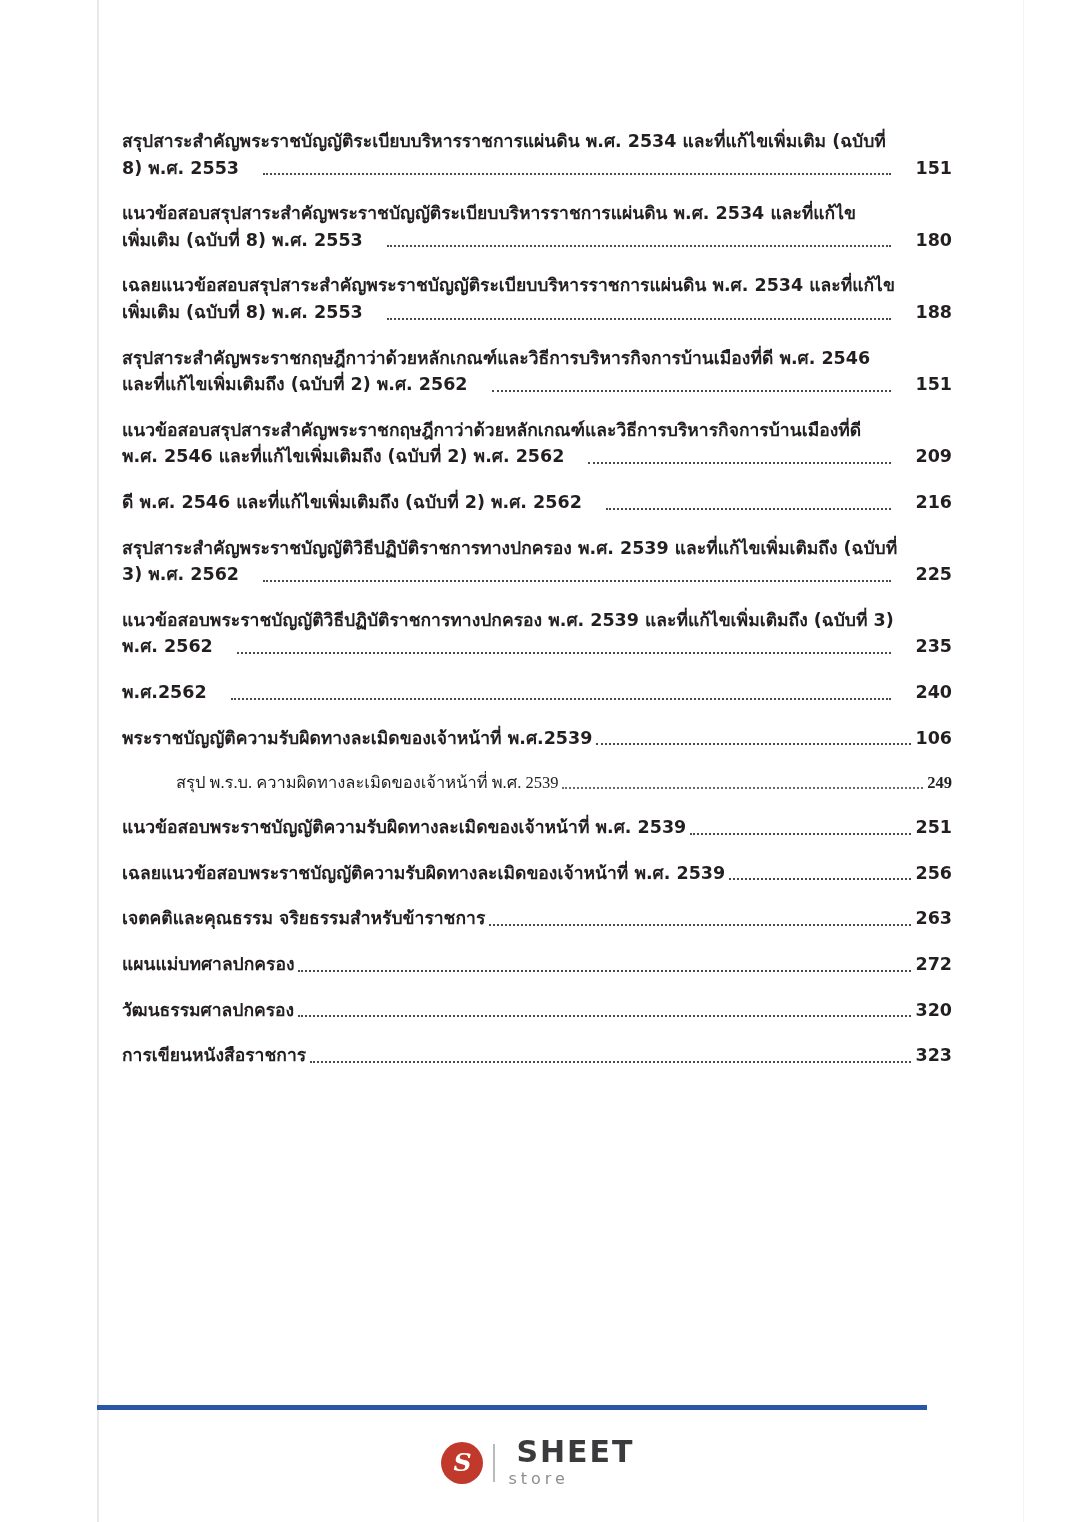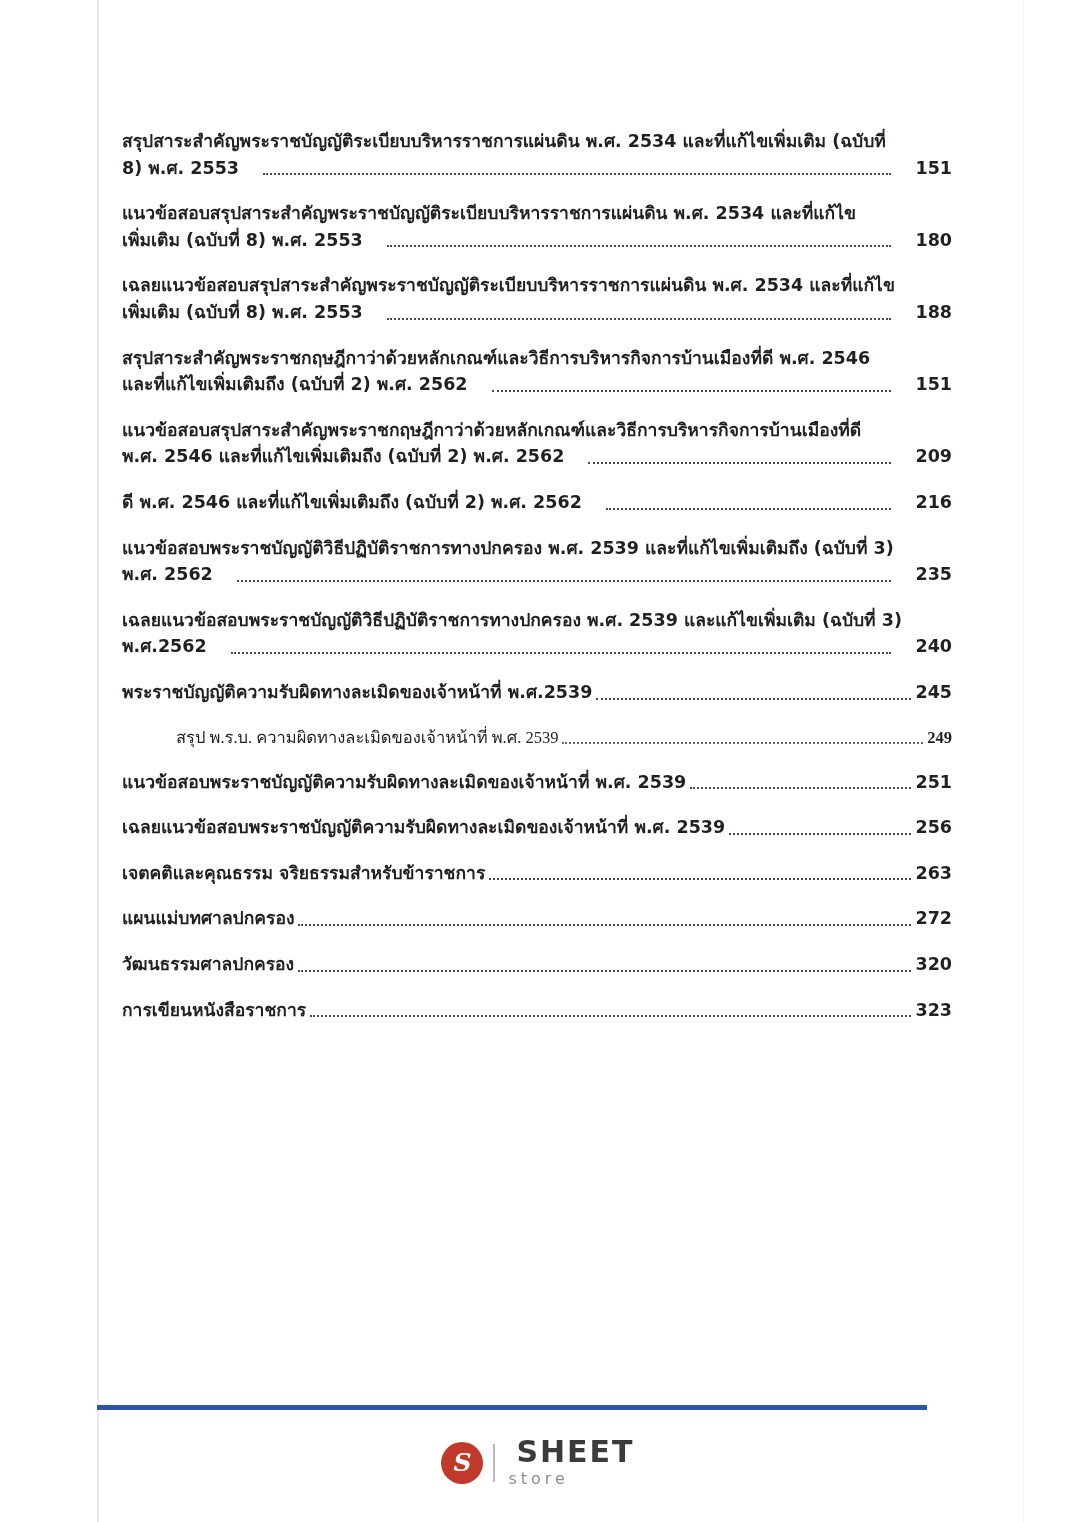--- a/index.html
+++ b/index.html
@@ -205,39 +205,46 @@
         </div>
       </div>
       <div class="entry wrap">
         <div class="line2">
           <span class="tail">ดี พ.ศ. 2546 และที่แก้ไขเพิ่มเติมถึง (ฉบับที่ 2) พ.ศ. 2562</span>
           <span class="leader"></span>
           <span class="pageno">216</span>
         </div>
       </div>
       <div class="entry wrap">
+        <span class="line1">สรุปสาระสำคัญพระราชบัญญัติวิธีปฏิบัติราชการทางปกครอง พ.ศ. 2539 และที่แก้ไขเพิ่มเติมถึง (ฉบับที่</span>
+        <div class="line2">
+          <span class="tail">3) พ.ศ. 2562</span>
+          <span class="leader"></span>
+          <span class="pageno">225</span>
+        </div>
+      </div>
+      <div class="entry wrap">
         <span class="line1">แนวข้อสอบพระราชบัญญัติวิธีปฏิบัติราชการทางปกครอง พ.ศ. 2539 และที่แก้ไขเพิ่มเติมถึง (ฉบับที่ 3)</span>
         <div class="line2">
           <span class="tail">พ.ศ. 2562</span>
           <span class="leader"></span>
           <span class="pageno">235</span>
         </div>
       </div>
       <div class="entry wrap">
-        <span class="line1">เฉลยแนวข้อสอบพระราชบัญญัติวิธีปฏิบัติราชการทางปกครอง พ.ศ. 2539 และแก้ไขเพิ่มเติม (ฉบับที่ 3)</span>
         <div class="line2">
           <span class="tail">พ.ศ.2562</span>
           <span class="leader"></span>
           <span class="pageno">240</span>
         </div>
       </div>
       <div class="entry">
         <span class="title">พระราชบัญญัติความรับผิดทางละเมิดของเจ้าหน้าที่ พ.ศ.2539</span>
         <span class="leader"></span>
-        <span class="pageno">245</span>
+        <span class="pageno">106</span>
       </div>
       <div class="entry sub">
         <span class="title">สรุป พ.ร.บ. ความผิดทางละเมิดของเจ้าหน้าที่ พ.ศ.  2539</span>
         <span class="leader"></span>
         <span class="pageno">249</span>
       </div>
       <div class="entry">
         <span class="title">แนวข้อสอบพระราชบัญญัติความรับผิดทางละเมิดของเจ้าหน้าที่ พ.ศ. 2539</span>
         <span class="leader"></span>
         <span class="pageno">251</span>

